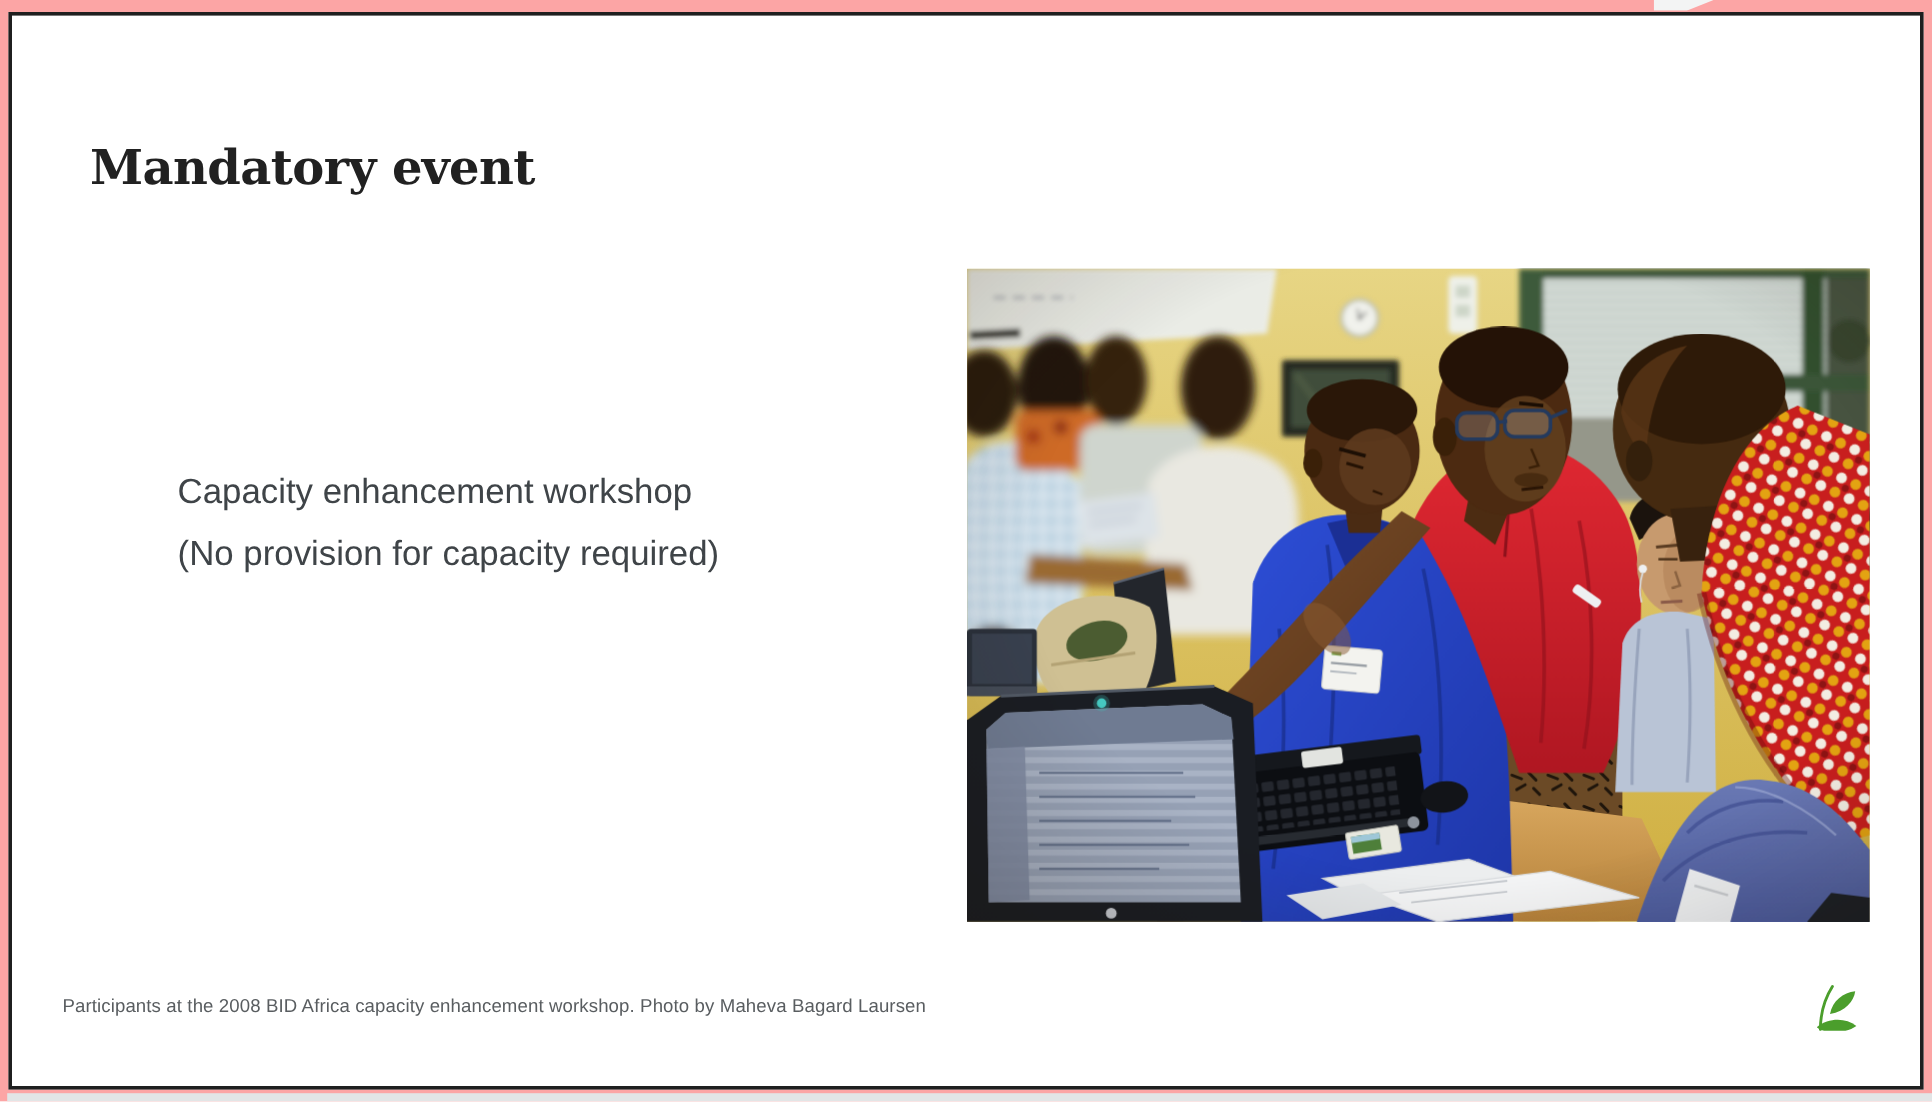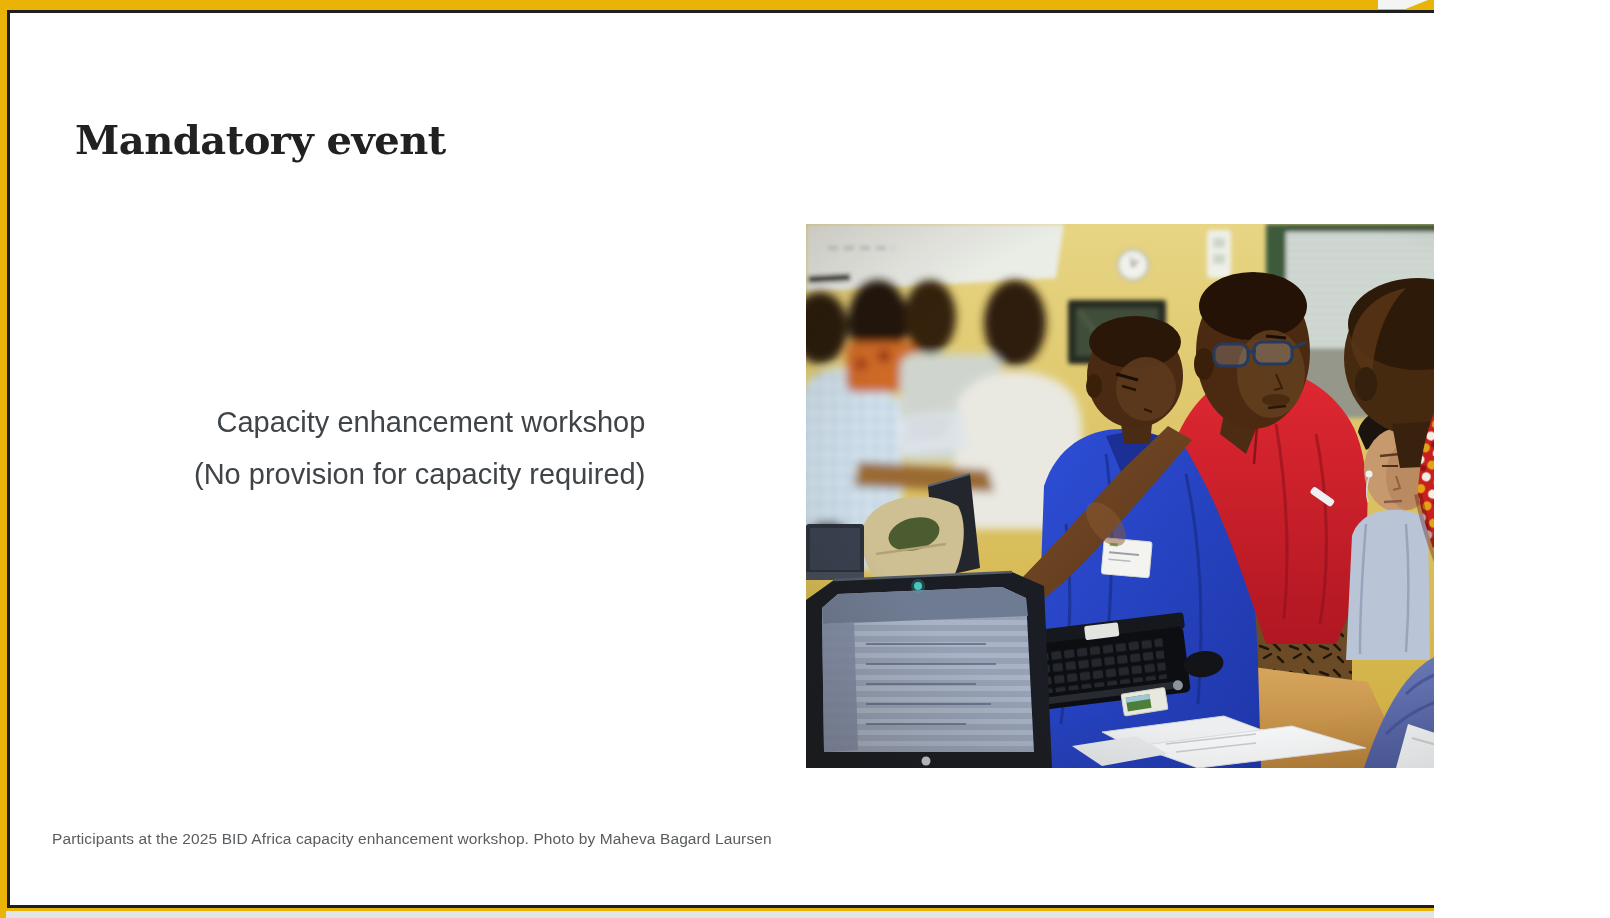--- a/index.html
+++ b/index.html
@@ -1,24 +1,24 @@
 <!DOCTYPE html>
 <html><head>
 <meta charset="utf-8">
 <style>
   html,body{margin:0;padding:0;background:#ffffff;}
-  .page{position:relative;width:1434px;height:918px;background:#eab308;overflow:hidden;
-        font-family:"Liberation Sans",sans-serif;text-align:right;}
+  .page{position:relative;width:1610px;height:918px;background:#fca5a5;overflow:hidden;
+        font-family:"Liberation Sans",sans-serif;}
   .slide{position:absolute;left:7px;top:10px;width:1590px;height:892px;
          border:3px solid #1f1f1f;background:#ffffff;box-sizing:content-box;}
   .slide-title{position:absolute;left:75px;top:116px;
          font-family:"DejaVu Serif","Liberation Serif",serif;font-weight:700;
          font-size:40px;letter-spacing:-0.5px;color:#212121;}
-  .slide-body{position:absolute;left:148px;top:396px;font-size:29px;line-height:52px;
-         color:#3f4448;font-weight:400;margin-left:46px;}
+  .slide-body{position:absolute;left:148px;top:384px;font-size:29px;line-height:52px;
+         color:#3f4448;font-weight:400;}
   .slide-caption{position:absolute;left:52px;top:830px;font-size:15.5px;color:#595d60;
          letter-spacing:0.1px;}
   .photo{position:absolute;left:806px;top:224px;width:752px;height:544px;overflow:hidden;
          background:#d8bc55;}
   .photo svg{display:block;}
   .leaf-logo{position:absolute;left:1506px;top:819px;width:42px;height:40px;}
   .scroll-strip{position:absolute;left:6px;right:0;top:911px;height:7px;background:#e2e5e6;}
   .top-wedge{position:absolute;left:1378px;top:0;width:50px;height:9px;background:#f3f4f4;
          clip-path:polygon(0 0,100% 0,55% 100%,0 100%);}
 </style>
@@ -303,21 +303,21 @@
           <circle cx="112" cy="362" r="7" fill="#45c8c0" opacity="0.25"></circle>
           <circle cx="112" cy="362" r="4" fill="#45c8c0"></circle>
           <circle cx="120" cy="537" r="4.5" fill="#c6cad1"></circle>
         </g>
 
         <rect x="0" y="0" width="752" height="544" fill="url(#g-vig)"></rect>
       </g>
     </svg>
   </div>
 
-  <div class="slide-caption">Participants at the 2025 BID Africa capacity enhancement workshop. Photo by Maheva Bagard Laursen</div>
+  <div class="slide-caption">Participants at the 2008 BID Africa capacity enhancement workshop. Photo by Maheva Bagard Laursen</div>
 
   <svg class="leaf-logo" viewBox="0 0 42 40" xmlns="http://www.w3.org/2000/svg">
     <path d="M11,39 C11,27 14,14 21,3" stroke="#4b9e2c" stroke-width="2.4" fill="none" stroke-linecap="round"></path>
     <path d="M19,26 C21,15 30,8 40,7 C39,15 32,24 19,26 Z" fill="#4b9e2c"></path>
     <path d="M8,37 C18,29 32,29 41,36 C31,43 15,43 8,37 Z" fill="#4b9e2c"></path>
   </svg>
 
   <div class="scroll-strip"></div>
 
 </div>

